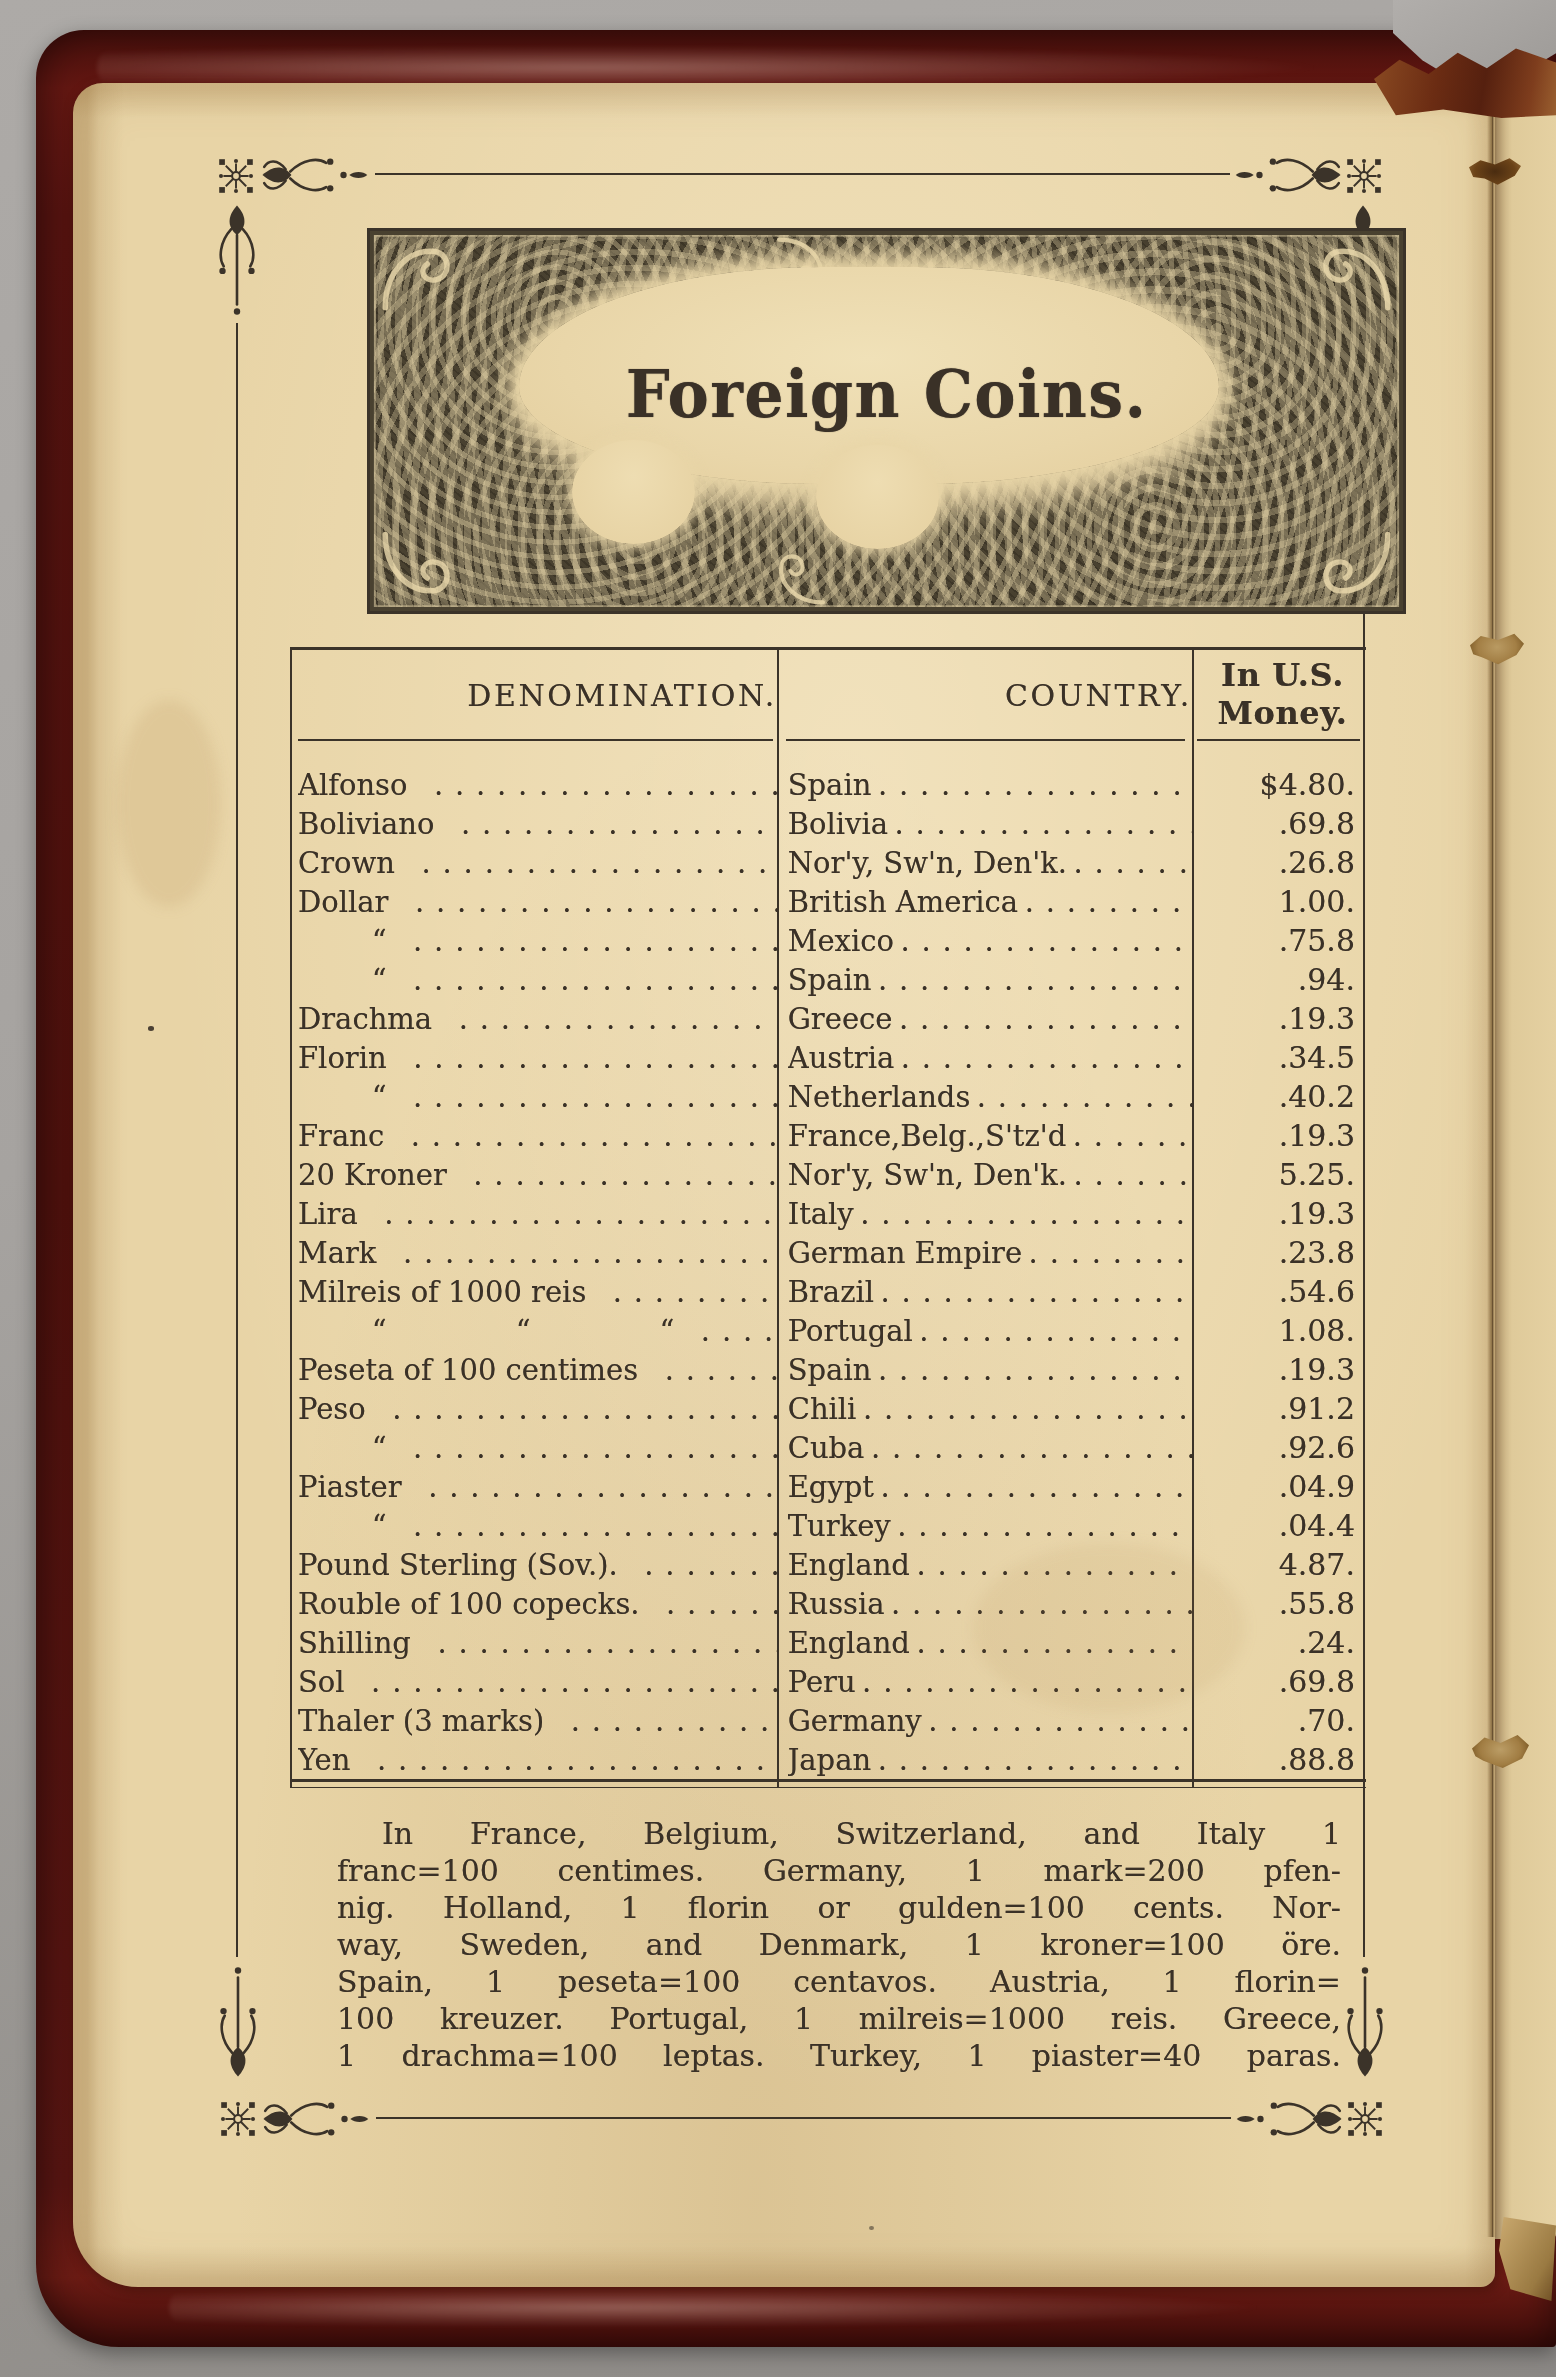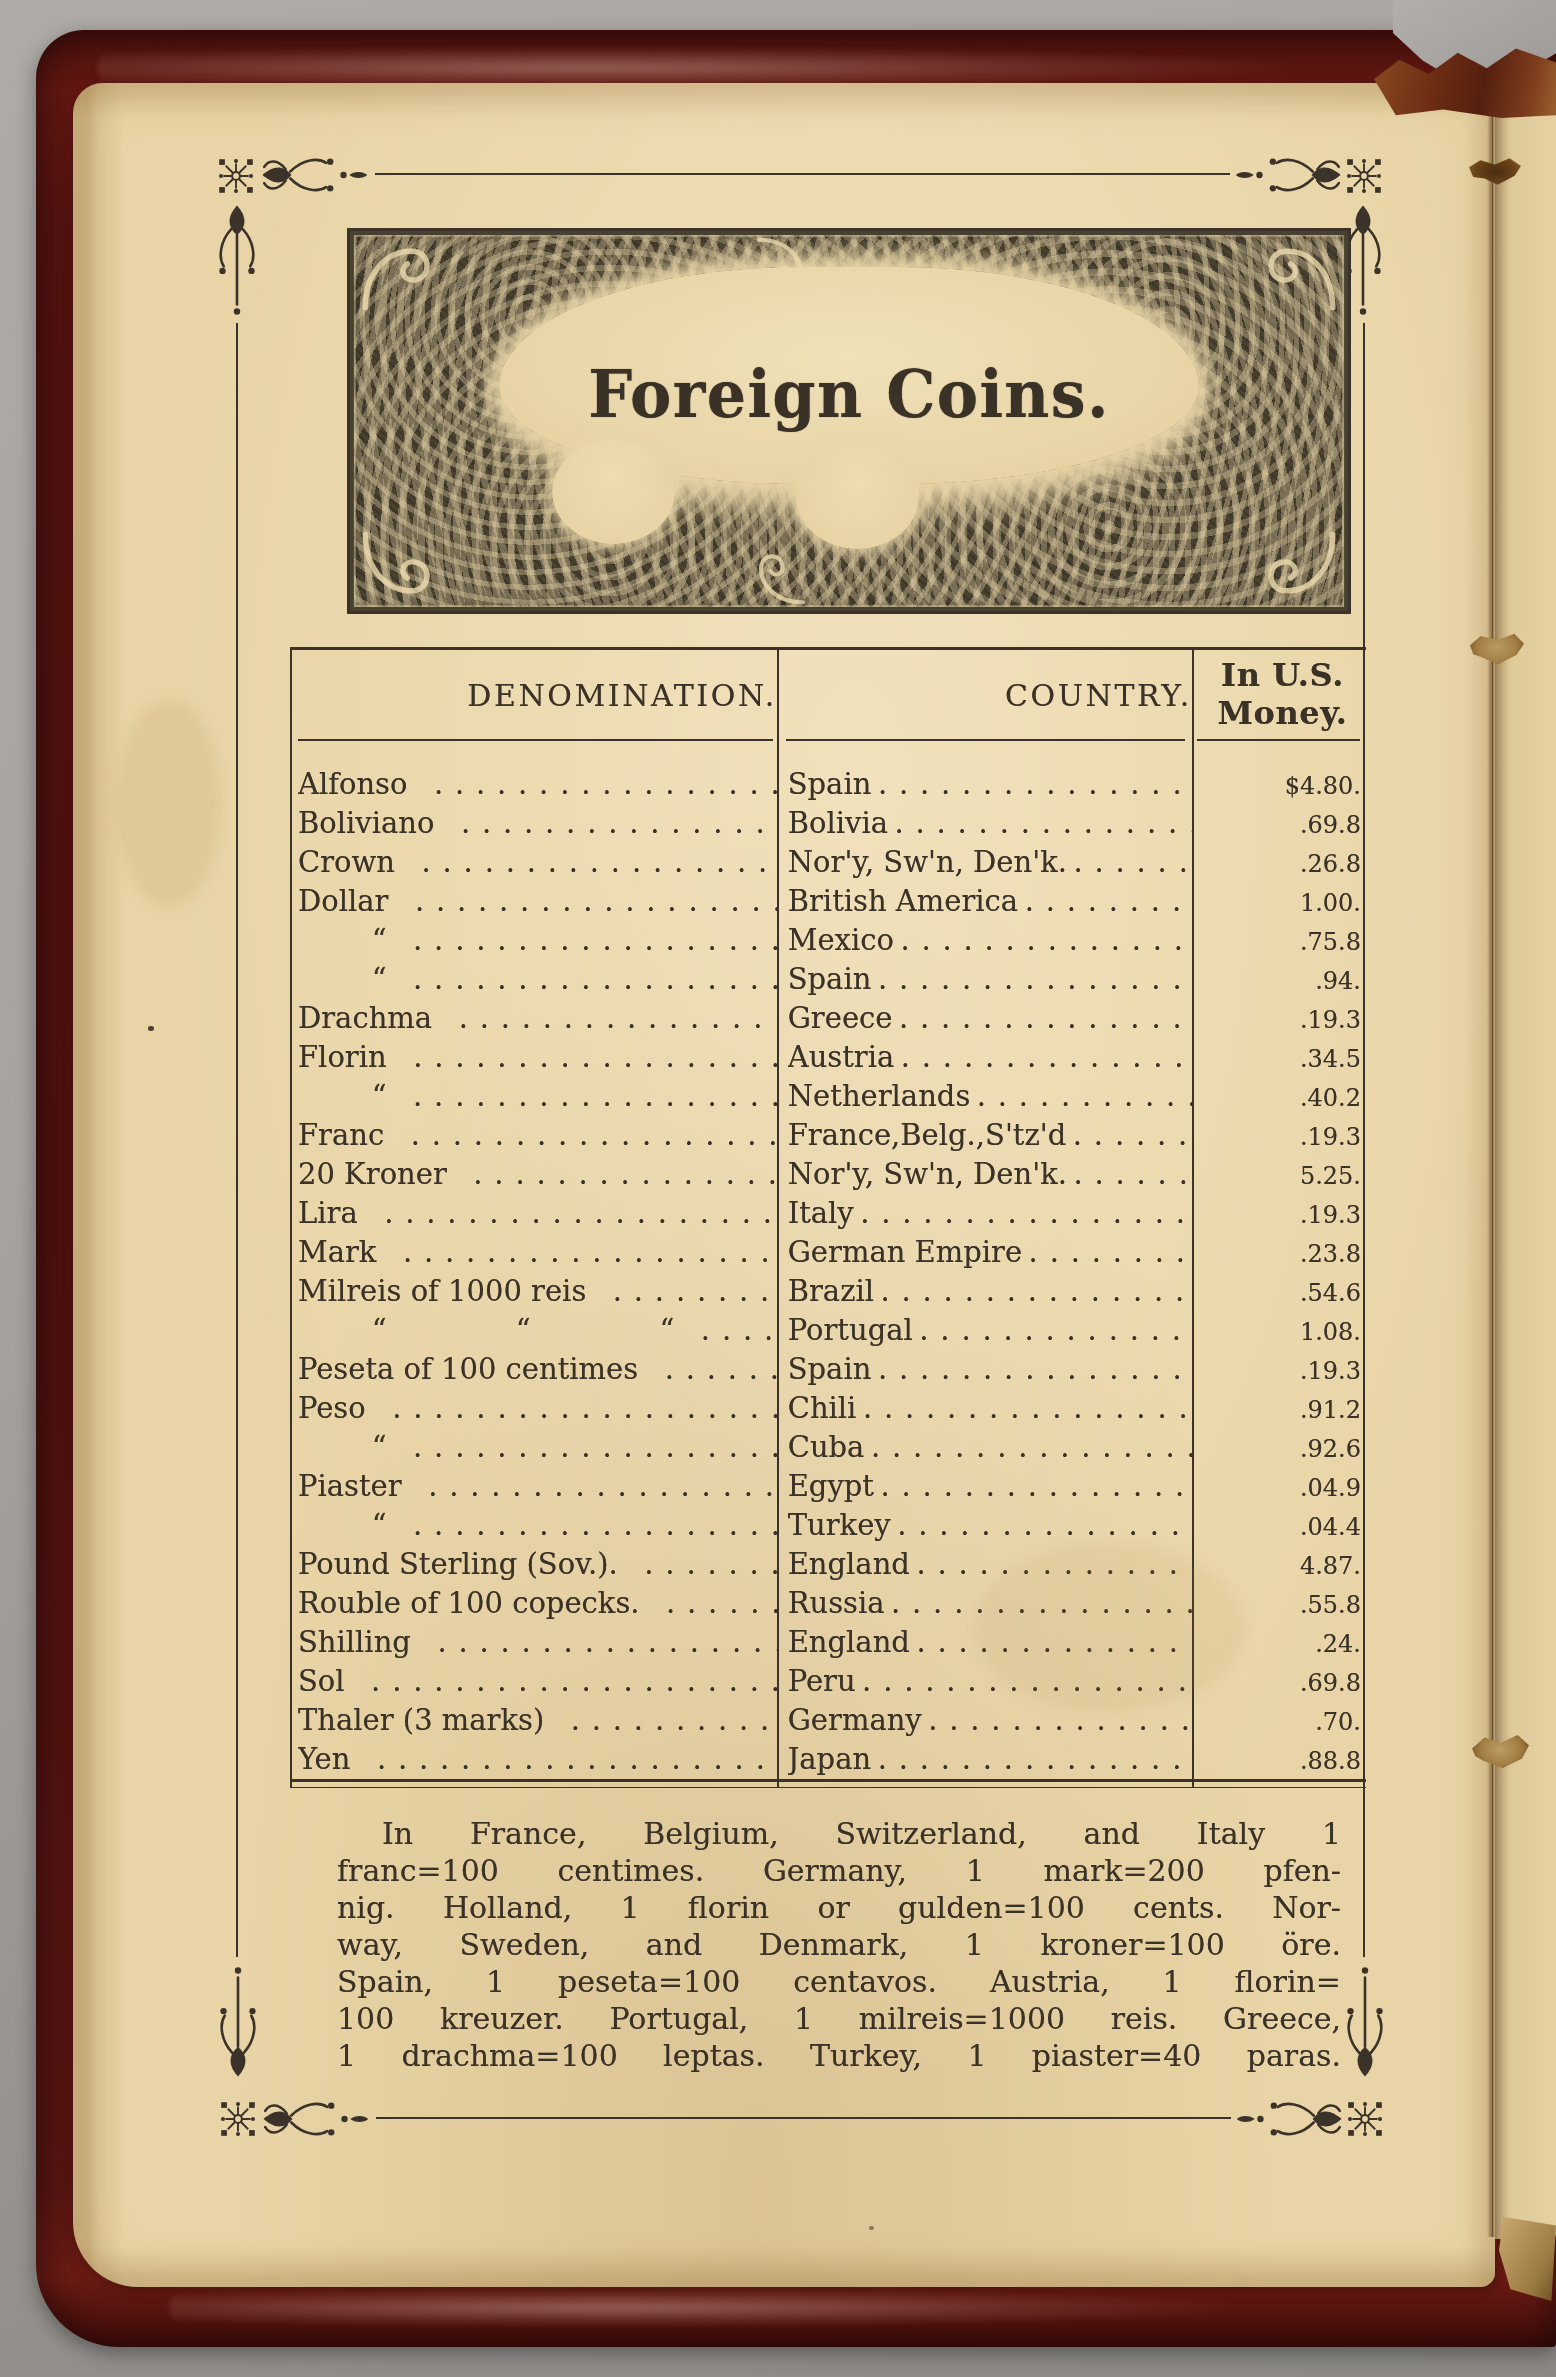--- a/index.html
+++ b/index.html
@@ -76,30 +76,31 @@
   .orn{color:#3b3329;}
   .stain{border-radius:50%;filter:blur(6.5px);}
   .speck{background:#4a4034;border-radius:50%;}
   
   .rule-h{background:#3b3329;filter:blur(0.2px);}
   .rule-v{background:#3b3329;filter:blur(0.2px);}
   .mirror-x{transform:scaleX(-1);}
   .mirror-y{transform:scaleY(-1);}
   
   .title-frame{
-    left:347px;top:228px;width:998px;height:380px;
+    left:367px;top:228px;width:998px;height:380px;
     border:3.2px solid #3b3329;
     background-color:#494130;
     background-image:
       repeating-radial-gradient(circle at 18% 22%, rgba(233,216,170,.34) 0 5.2px, transparent 5.2px 15px),
       repeating-radial-gradient(circle at 82% 26%, rgba(233,216,170,.30) 0 6.5px, transparent 6.5px 17px),
       repeating-radial-gradient(circle at 26% 82%, rgba(233,216,170,.30) 0 5.8px, transparent 5.8px 16px),
       repeating-radial-gradient(circle at 76% 78%, rgba(233,216,170,.32) 0 7.1px, transparent 7.1px 18px),
       repeating-linear-gradient(40deg, rgba(18,14,8,.22) 0 1.9px, transparent 1.9px 5.8px);
     box-shadow:inset 0 0 0 3.9px #494130, inset 0 0 0 5.8px rgba(233,216,170,.45), inset 0 0 17px rgba(0,0,0,.35);
+    padding-left:35px;
   }
   .cartouche{
     left:149px;top:36px;width:700px;height:217px;
     background:radial-gradient(ellipse at 50% 42%,#f0e1b8 0%,#e9d6a9 62%,#e3cd9c 100%);
     border-radius:50% 50% 50% 50% / 64% 64% 52% 52%;
     box-shadow:0 0 17px 11.7px rgba(233,214,168,.95), 0 28.5px 22px 1.3px rgba(233,214,168,.6);
   }
   .bump{background:radial-gradient(ellipse at 50% 35%,#eeddb2,#e5d0a0);border-radius:50%;}
   .bump1{left:202px;top:209px;width:123px;height:104px;box-shadow:0 0 11.7px 5.2px rgba(233,214,168,.8);}
   .bump2{left:446px;top:214px;width:123px;height:104px;box-shadow:0 0 11.7px 5.2px rgba(233,214,168,.8);}
@@ -111,21 +112,21 @@
     transform:scaleY(1.04);
   }
   
   .th{font-size:30px;letter-spacing:2.6px;text-align:right;}
   .th-money{font-size:32px;font-weight:600;letter-spacing:0.6px;text-align:center;line-height:38px;}
   .rows{left:298px;top:765px;width:1067px;}
   .row{display:flex;align-items:baseline;height:39px;font-size:29px;line-height:39px;white-space:pre;}
   .cell{display:flex;align-items:baseline;overflow:hidden;}
   .den{width:480px;gap:20px;}
   .cty{width:405px;margin-left:9.7px;}
-  .val{flex:1 1 0;display:block;text-align:right;padding-right:4px;font-size:24px;}
+  .val{flex:1 1 0;display:block;text-align:right;padding-right:10px;font-size:30px;}
   .nm{white-space:pre;flex:0 0 auto;}
   .ld{flex:1 1 0;overflow:hidden;white-space:pre;letter-spacing:1.3px;padding-left:6.5px;}
   
   .footnote{left:337px;top:1815px;width:1004px;font-size:30px;line-height:37px;font-weight:500;}
   .fline{text-align:justify;text-align-last:justify;white-space:normal;}
   .fline.indent{text-indent:45px;}
 </style>
 </head>
 <body>
 

